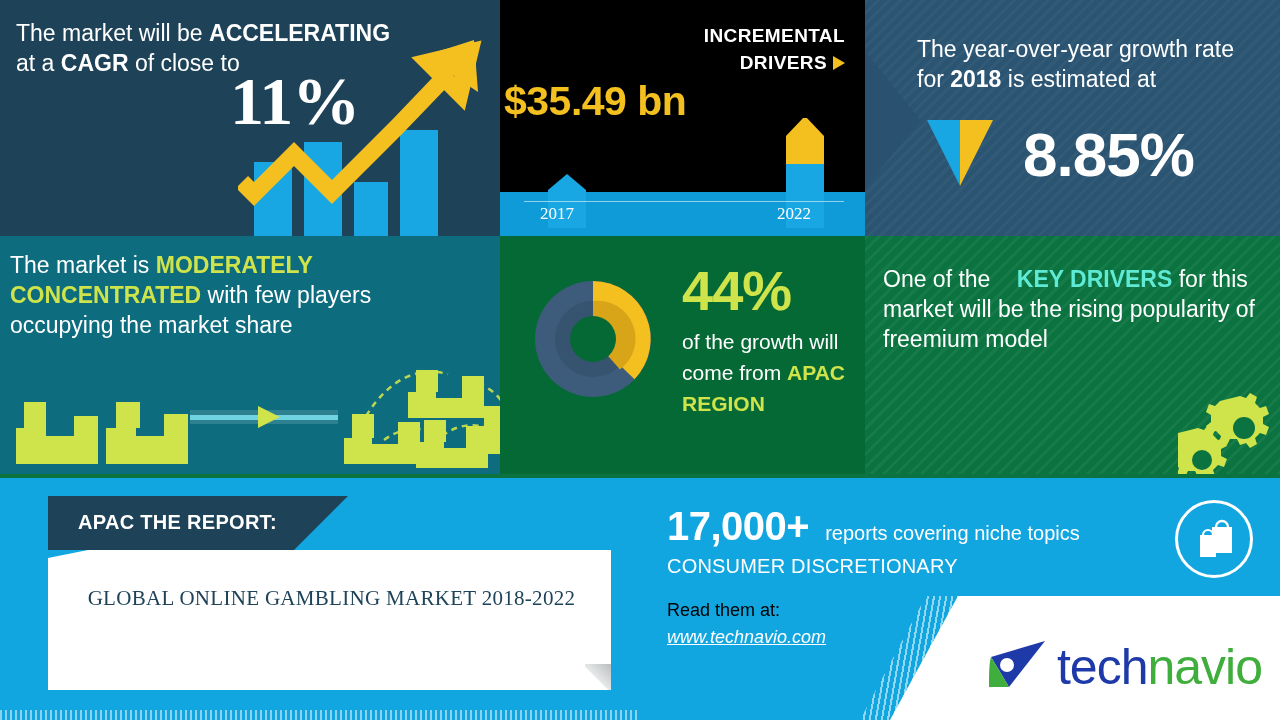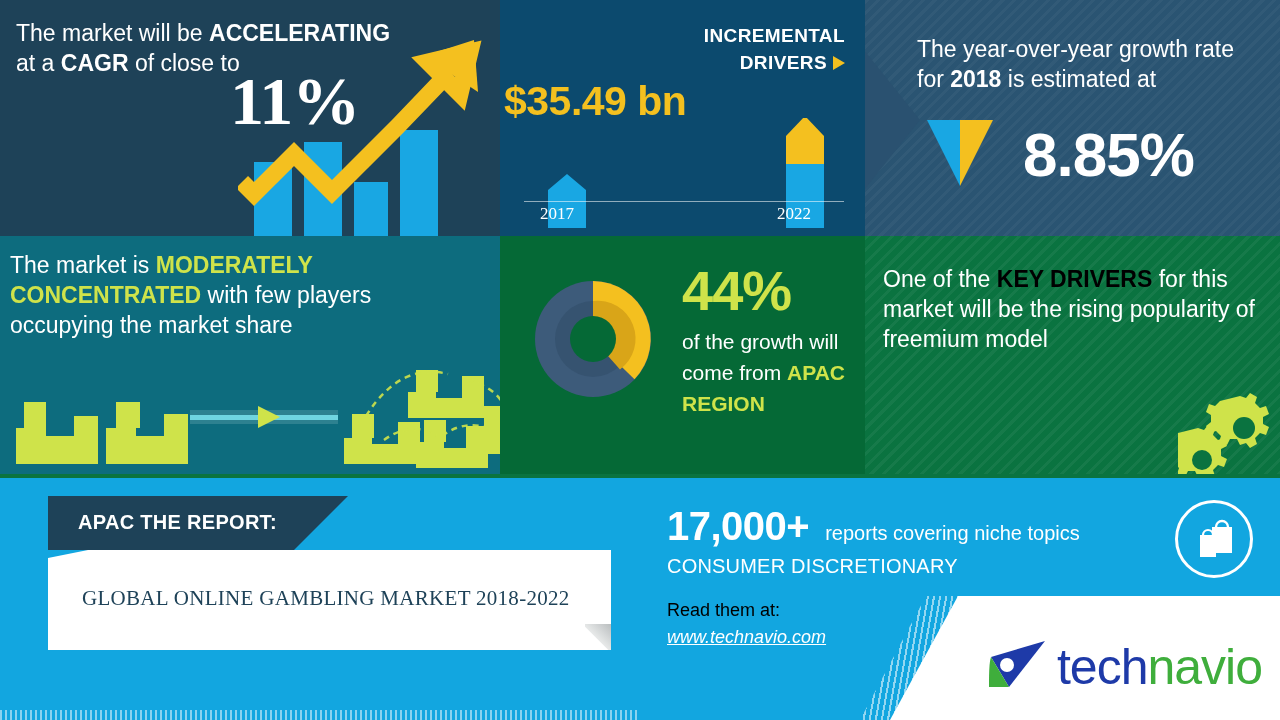--- a/index.html
+++ b/index.html
@@ -11,21 +11,21 @@
   }
   .infographic{
     position:relative;
     width:1280px; height:720px;
     background:#0f9bd7;
   }
 
   
   .row1{ position:absolute; left:0; top:0; width:1280px; height:236px; }
   .p-tl{ position:absolute; left:0;   top:0; width:500px; height:236px; background:#1e4258; }
-  .p-tc{ position:absolute; left:500px;top:0; width:365px; height:236px; background:#0c4a6e; }
+  .p-tc{ position:absolute; left:500px;top:0; width:365px; height:192px; background:#000000; }
   .p-tr{ position:absolute; left:865px;top:0; width:415px; height:236px; background:#2a5472;
          overflow:hidden; }
   .p-tr .stripes{
     position:absolute; inset:0;
     background-image:repeating-linear-gradient(135deg,
         rgba(255,255,255,.035) 0px, rgba(255,255,255,.035) 3px,
         rgba(0,0,0,0) 3px, rgba(0,0,0,0) 8px);
   }
   
   .p-tr .notch{
@@ -119,38 +119,39 @@
   .mc-text{ position:absolute; left:182px; top:26px; width:178px; }
   .mc-44{
     color:#cfe34a; font-size:56px; font-weight:bold; line-height:58px;
     letter-spacing:-1px;
   }
   .mc-sub{ color:#ffffff; font-size:21px; line-height:31px; margin-top:6px; }
   .mc-sub b{ color:#cfe34a; font-weight:bold; }
 
   
   .mr-text{ position:absolute; left:18px; top:28px; width:385px; }
-  .mr-text .hl{ color:#000000; font-weight:bold; }
+  .mr-text .hl{ color:#5eead4; font-weight:bold;margin-left:20px; }
   .gears{ position:absolute; right:6px; bottom:0px; width:96px; height:88px; }
 
   
   .read-tab{
     position:absolute; left:48px; top:18px; width:300px; height:54px;
     background:#1e4258;
     clip-path:polygon(0 0, 100% 0, 82% 100%, 0 100%);
   }
   .read-tab span{
     position:absolute; left:30px; top:15px; color:#ffffff;
     font-size:20px; font-weight:bold; letter-spacing:.3px;
   }
   .report-card{
-    position:absolute; left:48px; top:72px; width:563px; height:100px;
+    position:absolute; left:48px; top:72px; width:563px; height:140px;
     background:#ffffff;
     clip-path:polygon(0 8px, 40px 0, 100% 0, 100% 100%, 24px 100%, 0 100%);
     box-shadow:0 2px 4px rgba(0,0,0,.12);
+    text-align:center;
   }
   .report-card .fold{
     position:absolute; right:0; bottom:0; width:26px; height:26px;
     background:linear-gradient(225deg,#b9bdbe 0%, #e8eaea 55%, #ffffff 56%);
   }
   .report-title{
     position:absolute; left:34px; top:36px; right:30px;
     color:#1e4258; font-size:21px; letter-spacing:.3px;
     font-family:"Liberation Serif", serif;
   }

